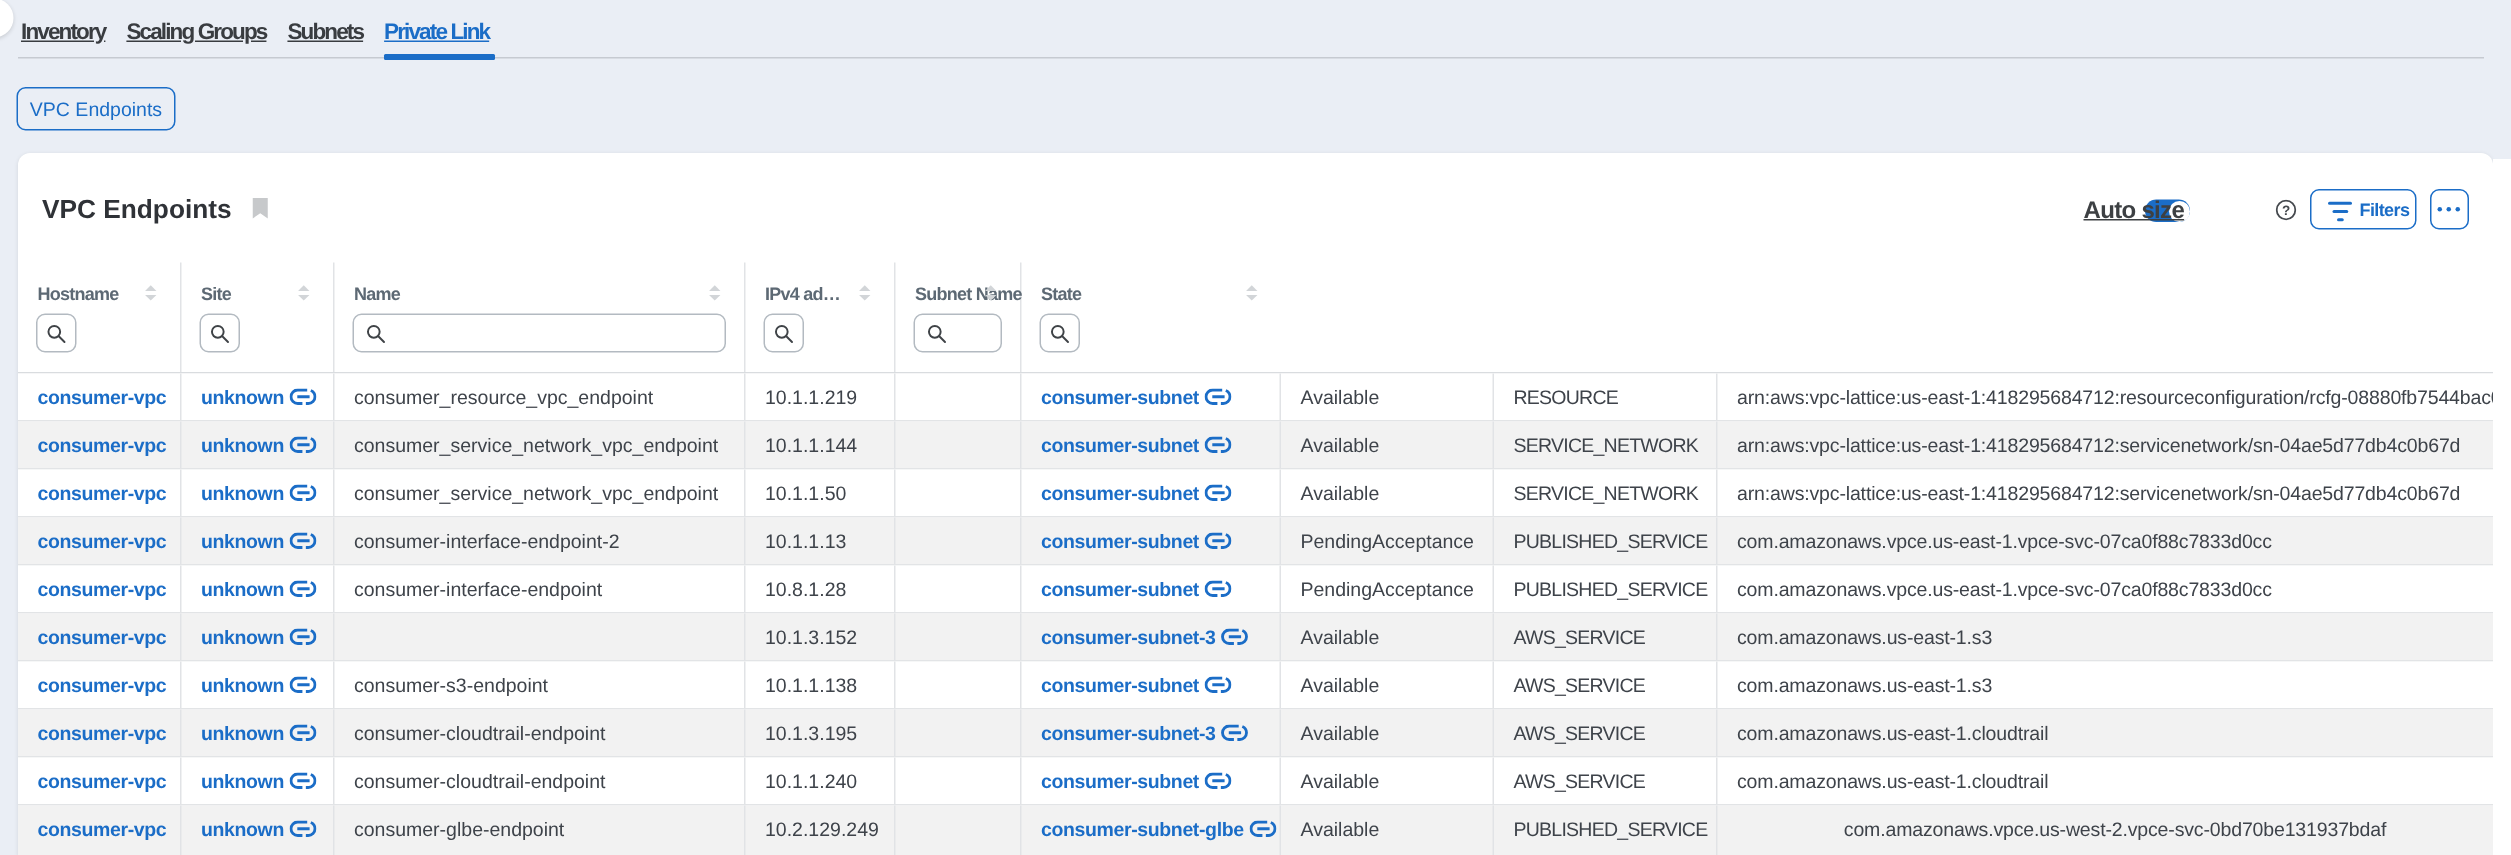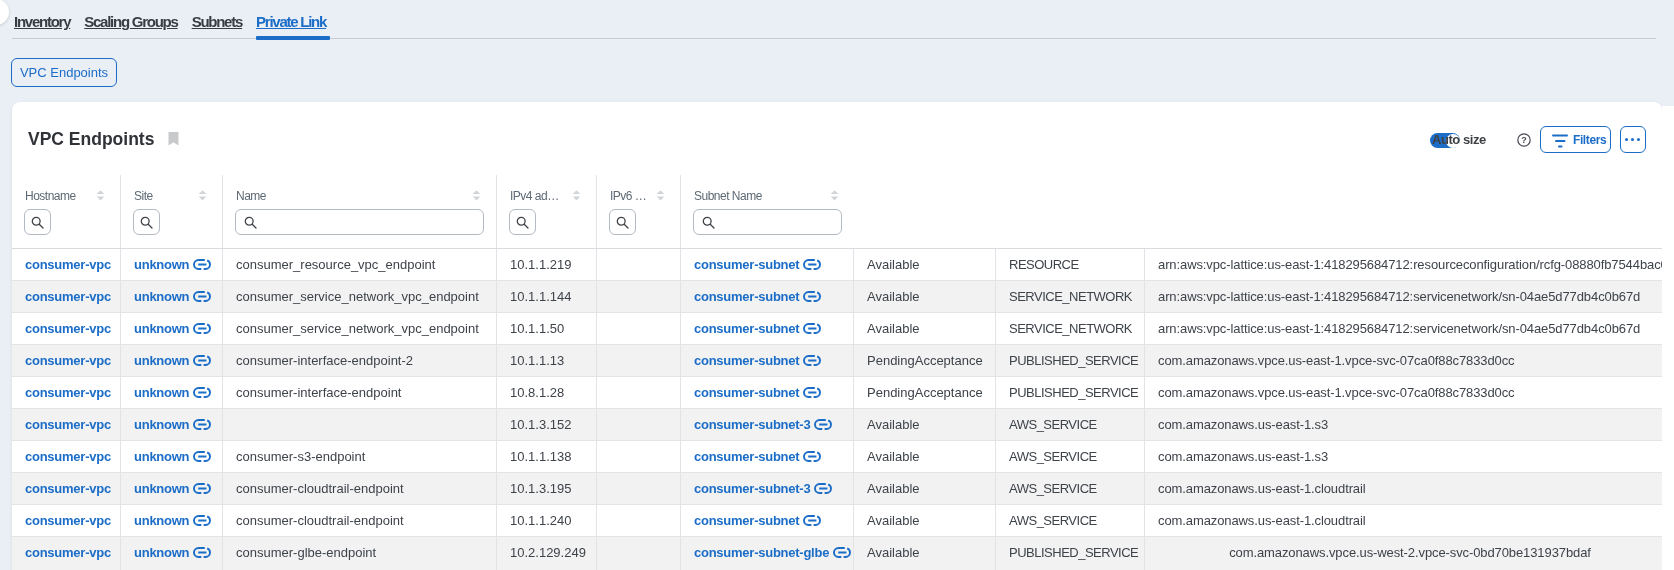--- a/index.html
+++ b/index.html
@@ -8,21 +8,21 @@
 .tabs span{margin-right:14px;text-decoration:underline;}
 .tabs .act{color:#1b6dc7;}
 .tabline{position:absolute;left:12px;top:38px;width:1644px;height:1px;background:#c6cad1;}
 .tabul{position:absolute;left:256px;top:36px;width:74px;height:4px;background:#1b6dc7;border-radius:1px;}
 .vpcbtn{position:absolute;left:11px;top:58px;width:106px;height:29px;border:1px solid #1b6dc7;border-radius:6px;color:#1b6dc7;font-size:13px;line-height:27px;text-align:center;}
 .card{position:absolute;left:12px;top:102px;width:1650px;height:468px;background:#fff;border-radius:8px 8px 0 0;box-shadow:0 1px 3px rgba(0,0,0,0.10);overflow:hidden;}
 .gutter{position:absolute;left:1662px;top:106px;width:12px;height:464px;background:#fff;}
 .hrow{position:absolute;left:0px;top:73px;width:1650px;height:74px;display:grid;grid-template-columns:109px 102px 274px 100px 84px 173px 142px 149px 517px;border-bottom:1px solid #d9dcdf;}
 .hc{position:relative;border-right:1px solid #e1e3e6;}
 .hc:last-child{border-right:none;}
-.hlabel{position:absolute;left:13px;top:14px;font-size:12px;font-weight:normal;color:#5d6974;letter-spacing:-0.5px;white-space:nowrap;}
+.hlabel{position:absolute;left:13px;top:14px;font-size:12px;font-weight:bold;color:#5d6974;letter-spacing:-0.5px;white-space:nowrap;}
 .sort{position:absolute;right:15px;top:15px;}
 .sbox{position:absolute;left:12px;top:34px;height:26px;border:1px solid #b3bac1;border-radius:6px;background:#fff;display:flex;align-items:center;}
 .sbox.sm{width:27px;justify-content:center;}
 .sbox.wd{padding-left:8px;}
 .tbody{position:absolute;left:0;top:147px;width:1650px;}
 .tr{display:grid;grid-template-columns:109px 102px 274px 100px 84px 173px 142px 149px 517px;height:32px;border-bottom:1px solid #e2e4e6;background:#fff;}
 .tr.g{background:#f2f2f2;}
 .tr:last-child{border-bottom:none;height:33px;}
 .td{position:relative;border-right:1px solid #e1e3e6;padding-left:13px;font-size:13px;color:#3e434a;line-height:31px;white-space:nowrap;overflow:hidden;}
 .td:last-child{border-right:none;overflow:visible;}
@@ -35,21 +35,21 @@
 <div class="tabul"></div>
 <div class="vpcbtn">VPC Endpoints</div>
 <div class="card">
 <div style="position:absolute;left:16px;top:27px;font-size:17.5px;font-weight:bold;color:#2f3237;">VPC Endpoints</div>
 <svg style="position:absolute;left:156px;top:30px;" width="11" height="14" viewBox="0 0 11 14">
       <path d="M0.5 0 H10.5 V13.6 L5.5 10.2 L0.5 13.6 Z" fill="#c7c9cb"></path>
     </svg>
 <div style="position:absolute;left:1418px;top:31px;width:30px;height:15px;border-radius:8px;background:#1b6dc7;">
       <div style="position:absolute;left:15.5px;top:0.5px;width:14px;height:14px;border-radius:50%;background:#fff;"></div>
     </div>
-<div style="position:absolute;left:1420px;top:30px;font-size:13px;font-weight:bold;letter-spacing:-0.45px;color:#3d4043;">Auto size</div>
+<div style="position:absolute;left:1377px;top:30px;font-size:16px;font-weight:bold;letter-spacing:-0.45px;color:#3d4043;text-decoration:underline;">Auto size</div>
 <svg style="position:absolute;left:1505px;top:31px;" width="14" height="14" viewBox="0 0 14 14">
       <circle cx="7" cy="7" r="6.2" fill="none" stroke="#45494e" stroke-width="1.2"></circle>
       <text x="7" y="10.2" font-size="9" font-weight="bold" fill="#45494e" text-anchor="middle" font-family="Liberation Sans">?</text>
     </svg>
 <div style="position:absolute;left:1528px;top:24px;width:71px;height:27px;border:1.5px solid #1b6dc7;border-radius:6px;">
       <svg style="position:absolute;left:11px;top:6.5px;" width="16" height="14" viewBox="0 0 16 14">
         <g stroke="#1b6dc7" stroke-width="2" stroke-linecap="round">
           <path d="M1 1.5 H15"></path>
           <path d="M4 7 H12.5"></path>
           <path d="M7 12.5 H9.5"></path>
@@ -120,41 +120,41 @@
         <div class="sbox sm">
           <svg width="13" height="13" viewBox="0 0 13 13">
             <g fill="none" stroke="#3f4347" stroke-width="1.3">
               <circle cx="5.2" cy="5.2" r="3.9"></circle>
               <path d="M8.2 8.2 L12 12" stroke-linecap="round"></path>
             </g>
           </svg>
         </div>
       </div>
 <div class="hc">
-        <div class="hlabel">IPv6 …</div>
+        <div class="hlabel">Subnet Name</div>
+        <svg class="sort" width="9" height="11" viewBox="0 0 9 11">
+          <path d="M4.5 0.2 L8.3 4 H0.7 Z" fill="#d2d5d8"></path>
+          <path d="M0.7 6.6 H8.3 L4.5 10.4 Z" fill="#d2d5d8"></path>
+        </svg>
+        <div class="sbox wd" style="right:12px;">
+          <svg width="13" height="13" viewBox="0 0 13 13">
+            <g fill="none" stroke="#3f4347" stroke-width="1.3">
+              <circle cx="5.2" cy="5.2" r="3.9"></circle>
+              <path d="M8.2 8.2 L12 12" stroke-linecap="round"></path>
+            </g>
+          </svg>
+        </div>
+      </div>
+<div class="hc">
+        <div class="hlabel">State</div>
         <svg class="sort" width="9" height="11" viewBox="0 0 9 11">
           <path d="M4.5 0.2 L8.3 4 H0.7 Z" fill="#d2d5d8"></path>
           <path d="M0.7 6.6 H8.3 L4.5 10.4 Z" fill="#d2d5d8"></path>
         </svg>
         <div class="sbox sm">
-          <svg width="13" height="13" viewBox="0 0 13 13">
-            <g fill="none" stroke="#3f4347" stroke-width="1.3">
-              <circle cx="5.2" cy="5.2" r="3.9"></circle>
-              <path d="M8.2 8.2 L12 12" stroke-linecap="round"></path>
-            </g>
-          </svg>
-        </div>
-      </div>
-<div class="hc">
-        <div class="hlabel">Subnet Name</div>
-        <svg class="sort" width="9" height="11" viewBox="0 0 9 11">
-          <path d="M4.5 0.2 L8.3 4 H0.7 Z" fill="#d2d5d8"></path>
-          <path d="M0.7 6.6 H8.3 L4.5 10.4 Z" fill="#d2d5d8"></path>
-        </svg>
-        <div class="sbox wd" style="right:12px;">
           <svg width="13" height="13" viewBox="0 0 13 13">
             <g fill="none" stroke="#3f4347" stroke-width="1.3">
               <circle cx="5.2" cy="5.2" r="3.9"></circle>
               <path d="M8.2 8.2 L12 12" stroke-linecap="round"></path>
             </g>
           </svg>
         </div>
       </div>
 </div>
 <div class="tbody">

